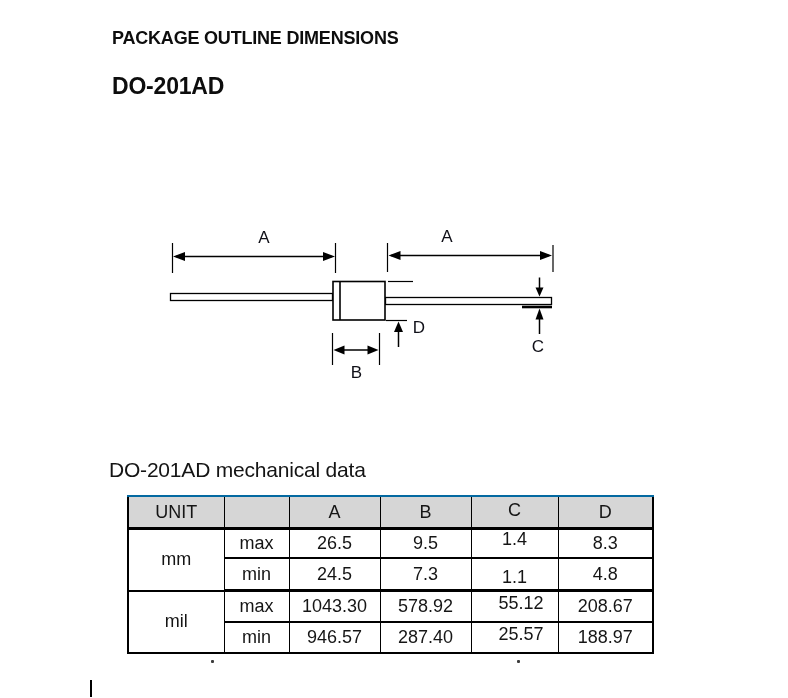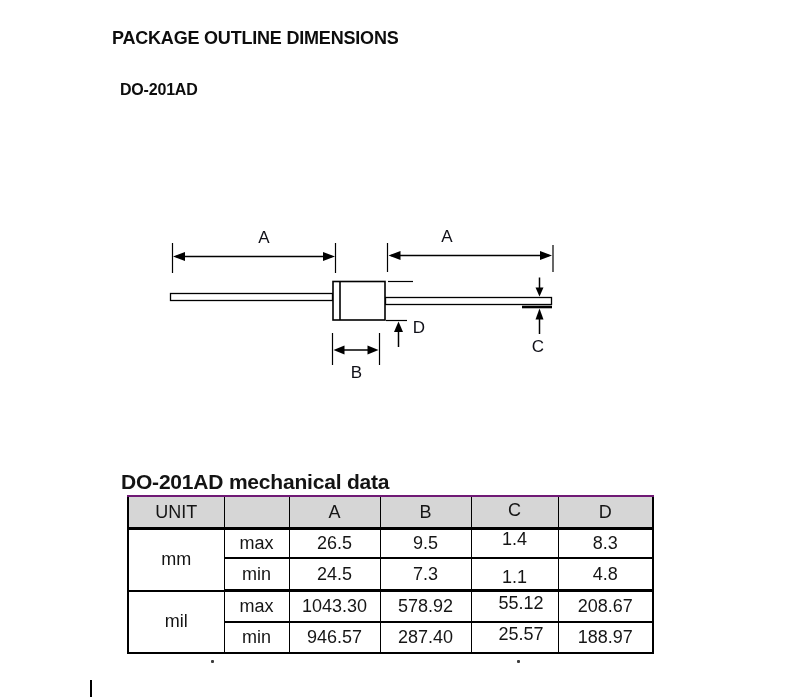--- a/index.html
+++ b/index.html
@@ -7,47 +7,47 @@
     width:788px;height:698px;position:relative;background:#ffffff;
     font-family:"Liberation Sans","DejaVu Sans",sans-serif;color:#111;
     overflow:hidden;
   }
   .h1{
     position:absolute;left:112px;top:28px;margin:0;
     font-size:18px;font-weight:bold;letter-spacing:-0.2px;color:#0d0d0d;
     white-space:nowrap;
   }
   .h2{
-    position:absolute;left:112px;top:73px;margin:8px;
-    font-size:16px;font-weight:bold;letter-spacing:-0.2px;color:#0d0d0d;
+    position:absolute;left:112px;top:73px;margin:0;
+    font-size:23px;font-weight:bold;letter-spacing:-0.2px;color:#0d0d0d;
     white-space:nowrap;
   }
   .h3{
-    position:absolute;left:109px;top:458px;margin:12px;
-    font-size:21px;font-weight:bold;letter-spacing:-0.2px;color:#141414;
+    position:absolute;left:109px;top:458px;margin:0;
+    font-size:21px;font-weight:normal;letter-spacing:-0.2px;color:#141414;
     white-space:nowrap;
   }
   svg.diagram{position:absolute;left:0;top:0;width:788px;height:698px;}
   svg.diagram line{stroke:#000;}
   svg.diagram text{
     font-family:"Liberation Sans","DejaVu Sans",sans-serif;
     font-size:17px;fill:#101018;
   }
   table.mech{
     position:absolute;left:127px;top:495px;
     border-collapse:collapse;table-layout:fixed;
     font-size:18px;color:#151515;
   }
   table.mech th,table.mech td{
     border:1px solid #000;padding:0;text-align:center;vertical-align:middle;
     font-weight:normal;overflow:hidden;
   }
   table.mech{border:2px solid #000;}
   tr.hdr th{
-    background:#d6d6d6;border-bottom:3px solid #000;border-top:2px solid #701a75;
+    background:#d6d6d6;border-bottom:3px solid #000;border-top:2px solid #0369a1;
     height:30px;
     margin-left:44px;
   }
   tr.row-mm-max td{height:27px;}
   tr.row-mm-min td{height:30px;border-bottom:3px solid #000;}
   tr.row-mil-max td{height:29px;}
   tr.row-mil-min td{height:29px;border-bottom:2px solid #000;}
   tr.row-mm-max td{border-bottom:2px solid #000;}
   tr.row-mil-max td{border-bottom:2px solid #000;}
   td.unit-cell{border-bottom:3px solid #000;margin-left:48px;}

